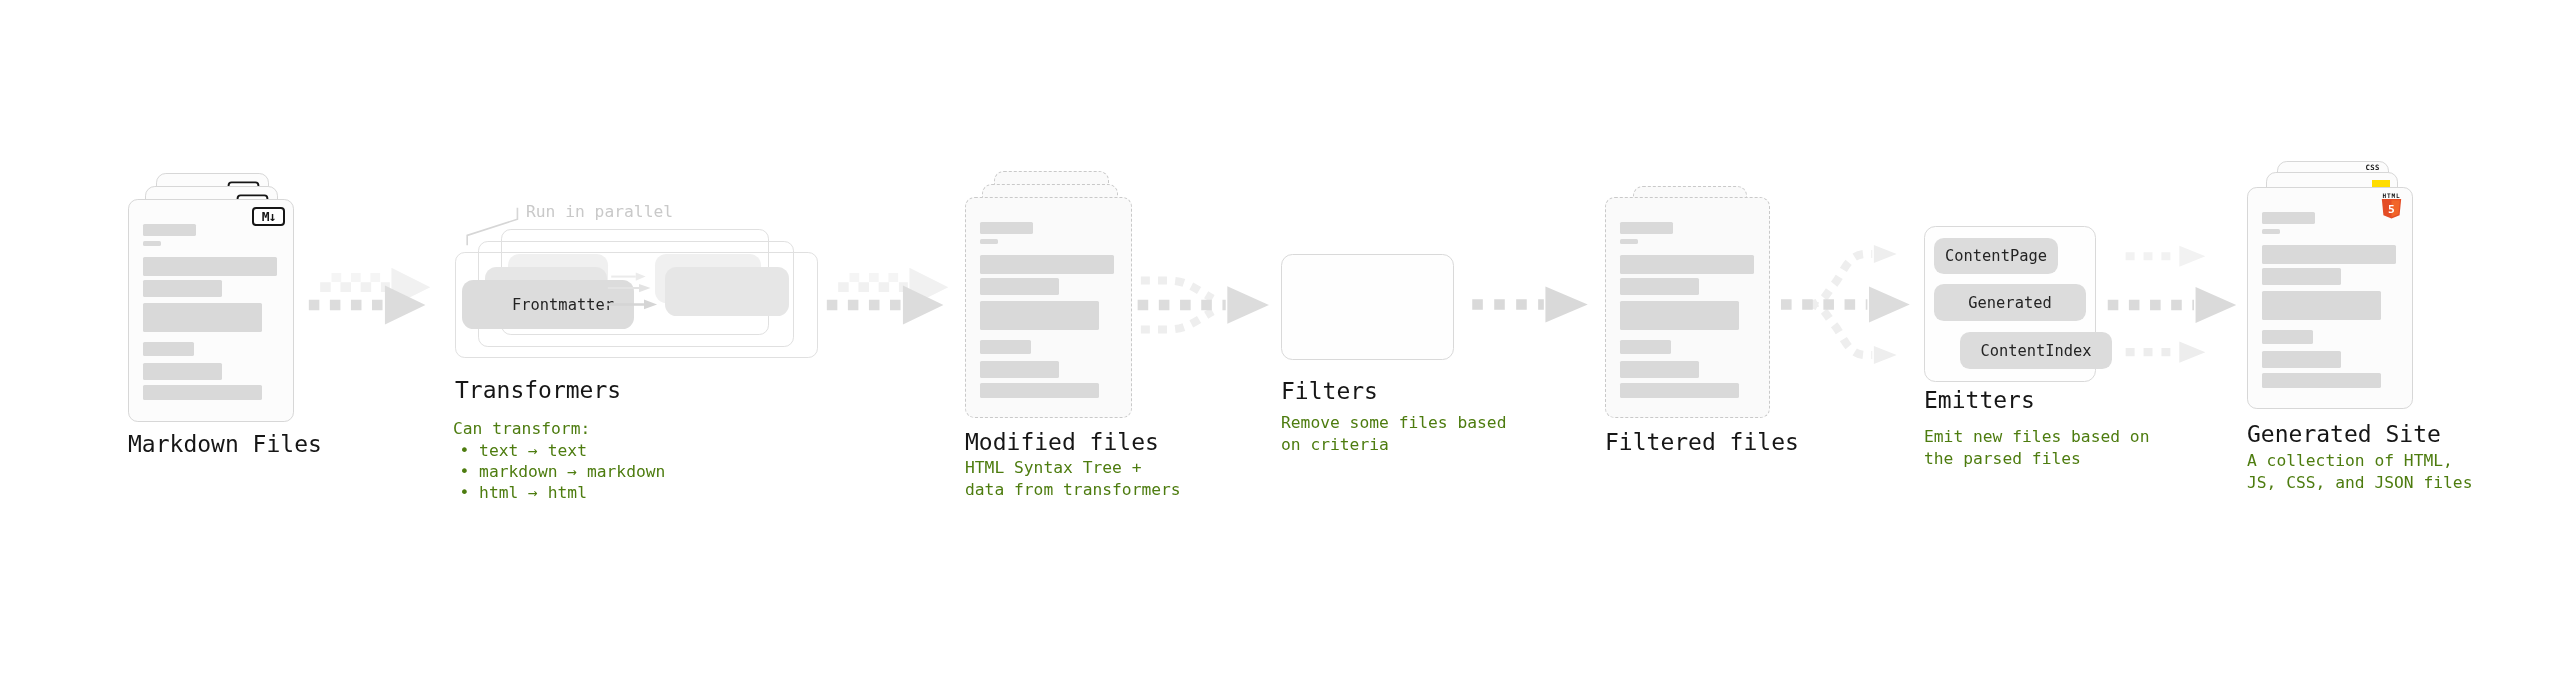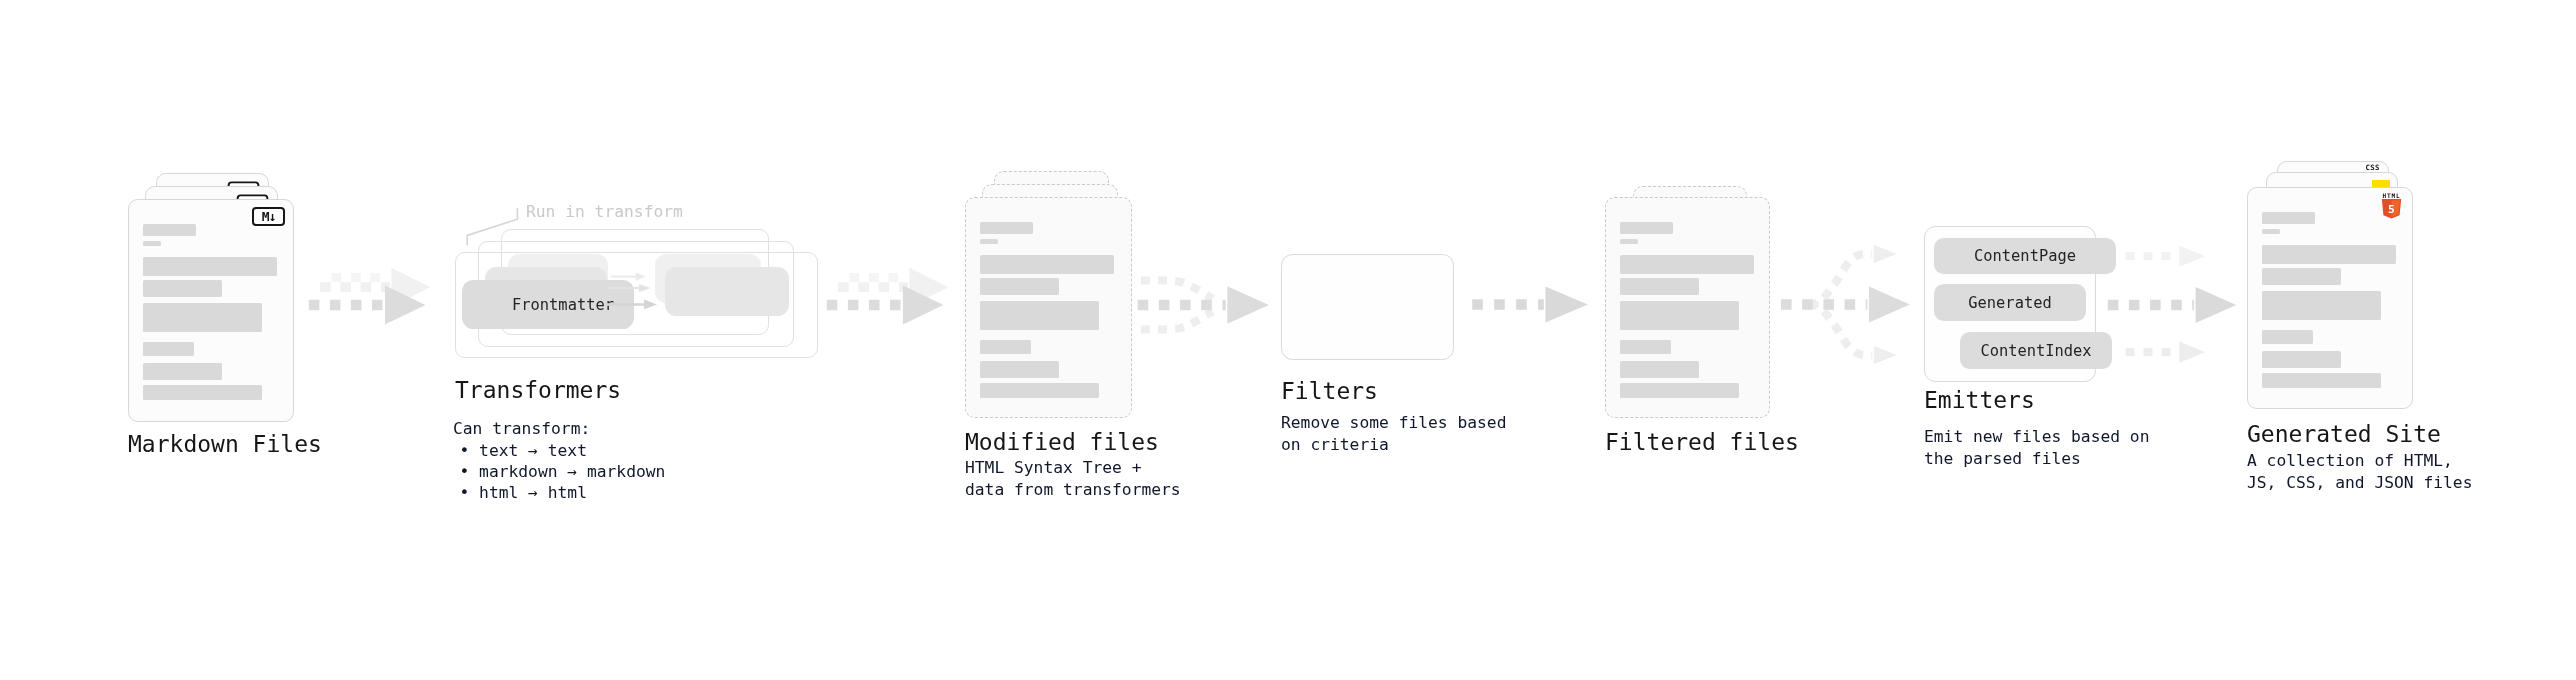--- a/index.html
+++ b/index.html
@@ -52,21 +52,21 @@
     background:transparent; box-sizing:border-box;
   }
 
   
   .group-box {
     position:absolute; background:#fefefe; border:1.6px solid #d9d9d9;
     border-radius:11.4px; box-sizing:border-box;
   }
 
   .title { position:absolute; font-size:23px; color:#161616; white-space:nowrap; }
-  .desc  { position:absolute; font-size:16.3px; color:#0f172a; line-height:22px; white-space:nowrap; }
+  .desc  { position:absolute; font-size:16.3px; color:#4d7c0f; line-height:22px; white-space:nowrap; }
   .desc .bullet { padding-left:6.5px; line-height:21px; }
   .note  { position:absolute; font-size:16.3px; color:#c9c9c9; white-space:nowrap; }
 
   svg { position:absolute; overflow:visible; }
 </style>
 </head>
 <body>
 
 <div class="canvas">
 
@@ -105,21 +105,21 @@
     <polygon points="96,34 146,58 96,82" fill="#dcdcdc"></polygon>
   </svg>
 
   <div class="outline-box" style="left:501px; top:229px; width:268px; height:106px;"></div>
   <div class="outline-box" style="left:478px; top:241px; width:316px; height:106px;"></div>
   <div class="outline-box" style="left:455px; top:252px; width:363px; height:106px;"></div>
 
   <svg style="left:459px; top:203px;" width="65" height="47" viewBox="0 0 80 58">
     <polyline points="72,6 72,20 10,40 10,52" fill="none" stroke="#d6d6d6" stroke-width="2"></polyline>
   </svg>
-  <div class="note" style="left:526px; top:202px;">Run in transform</div>
+  <div class="note" style="left:526px; top:202px;">Run in parallel</div>
 
   <div class="pill ghost2" style="left:508px; top:254px; width:100px; height:49px;"></div>
   <div class="pill ghost1" style="left:485px; top:267px; width:122px; height:49px;"></div>
   <div class="pill" style="left:462px; top:280px; width:142px; height:49px;padding-left:30px;">
     <span>Frontmatter</span>
   </div>
 
   <div class="pill ghost2" style="left:655px; top:254px; width:106px; height:49px;"></div>
   <div class="pill ghost1" style="left:665px; top:267px; width:124px; height:49px;"></div>
 
@@ -205,21 +205,21 @@
   <svg style="left:1781px; top:245px;" width="132" height="119" viewBox="0 0 162 146">
     <path d="M34,73 C52,73 55,60 66,47 C76,35 82,11 104,11 H112" fill="none" stroke="#eeeeee" stroke-width="10" stroke-dasharray="11 10"></path>
     <polygon points="114,0 142,11 114,22" fill="#eeeeee"></polygon>
     <path d="M34,73 C52,73 55,86 66,99 C76,111 82,135 104,135 H112" fill="none" stroke="#eeeeee" stroke-width="10" stroke-dasharray="11 10"></path>
     <polygon points="114,124 142,135 114,146" fill="#eeeeee"></polygon>
     <line x1="0" y1="73" x2="106" y2="73" stroke="#dcdcdc" stroke-width="13" stroke-dasharray="13 13"></line>
     <polygon points="108,51 158,73 108,95" fill="#dcdcdc"></polygon>
   </svg>
 
   <div class="group-box" style="left:1924px; top:226px; width:172px; height:156px;"></div>
-  <div class="pill" style="left:1934px; top:238px; width:182px; height:36px; border-radius:9.8px;">
+  <div class="pill" style="left:1934px; top:238px; width:124px; height:36px; border-radius:9.8px;">
     <span>ContentPage</span>
   </div>
   <div class="pill" style="left:1934px; top:284px; width:152px; height:37px; border-radius:9.8px;">
     <span>Generated</span>
   </div>
   <div class="pill" style="left:1934px; top:332px; width:152px; height:37px; border-radius:9.8px;margin-left:26px;">
     <span>ContentIndex</span>
   </div>
   <div class="title" style="left:1924px; top:387px;">Emitters</div>
   <div class="desc" style="left:1924px; top:426px;">

